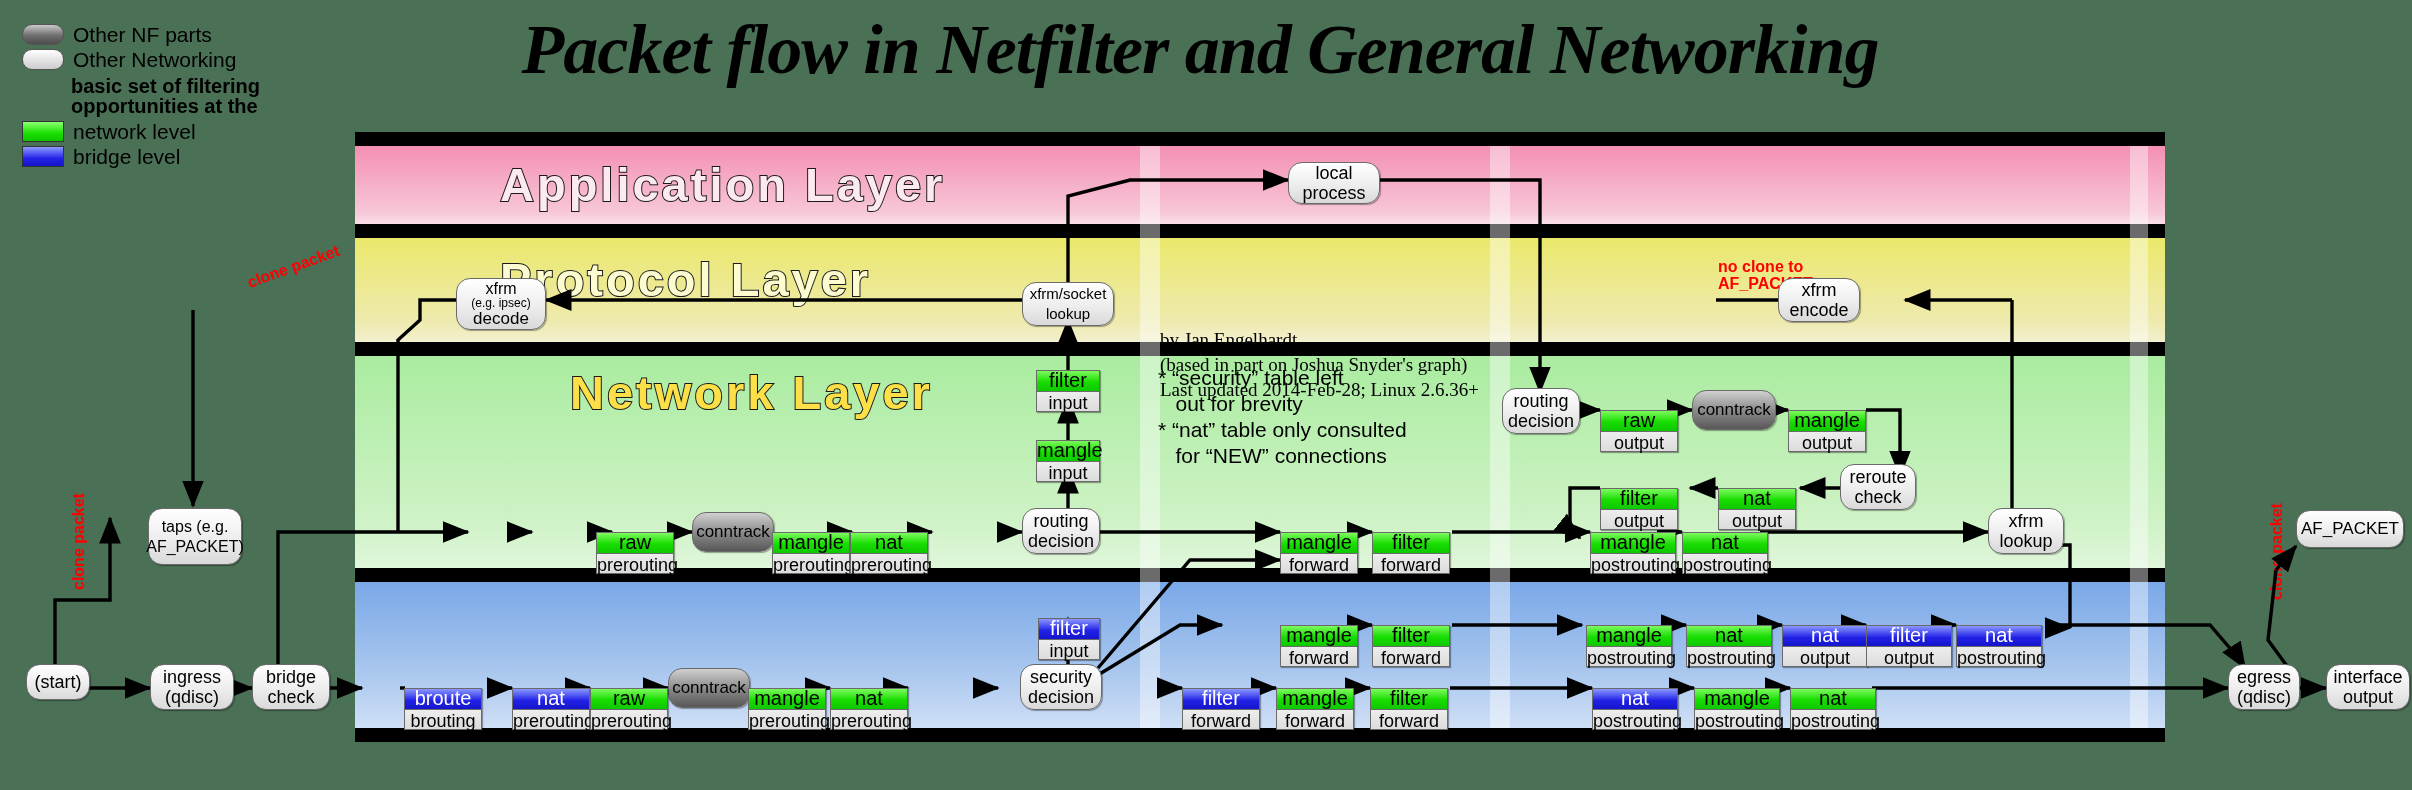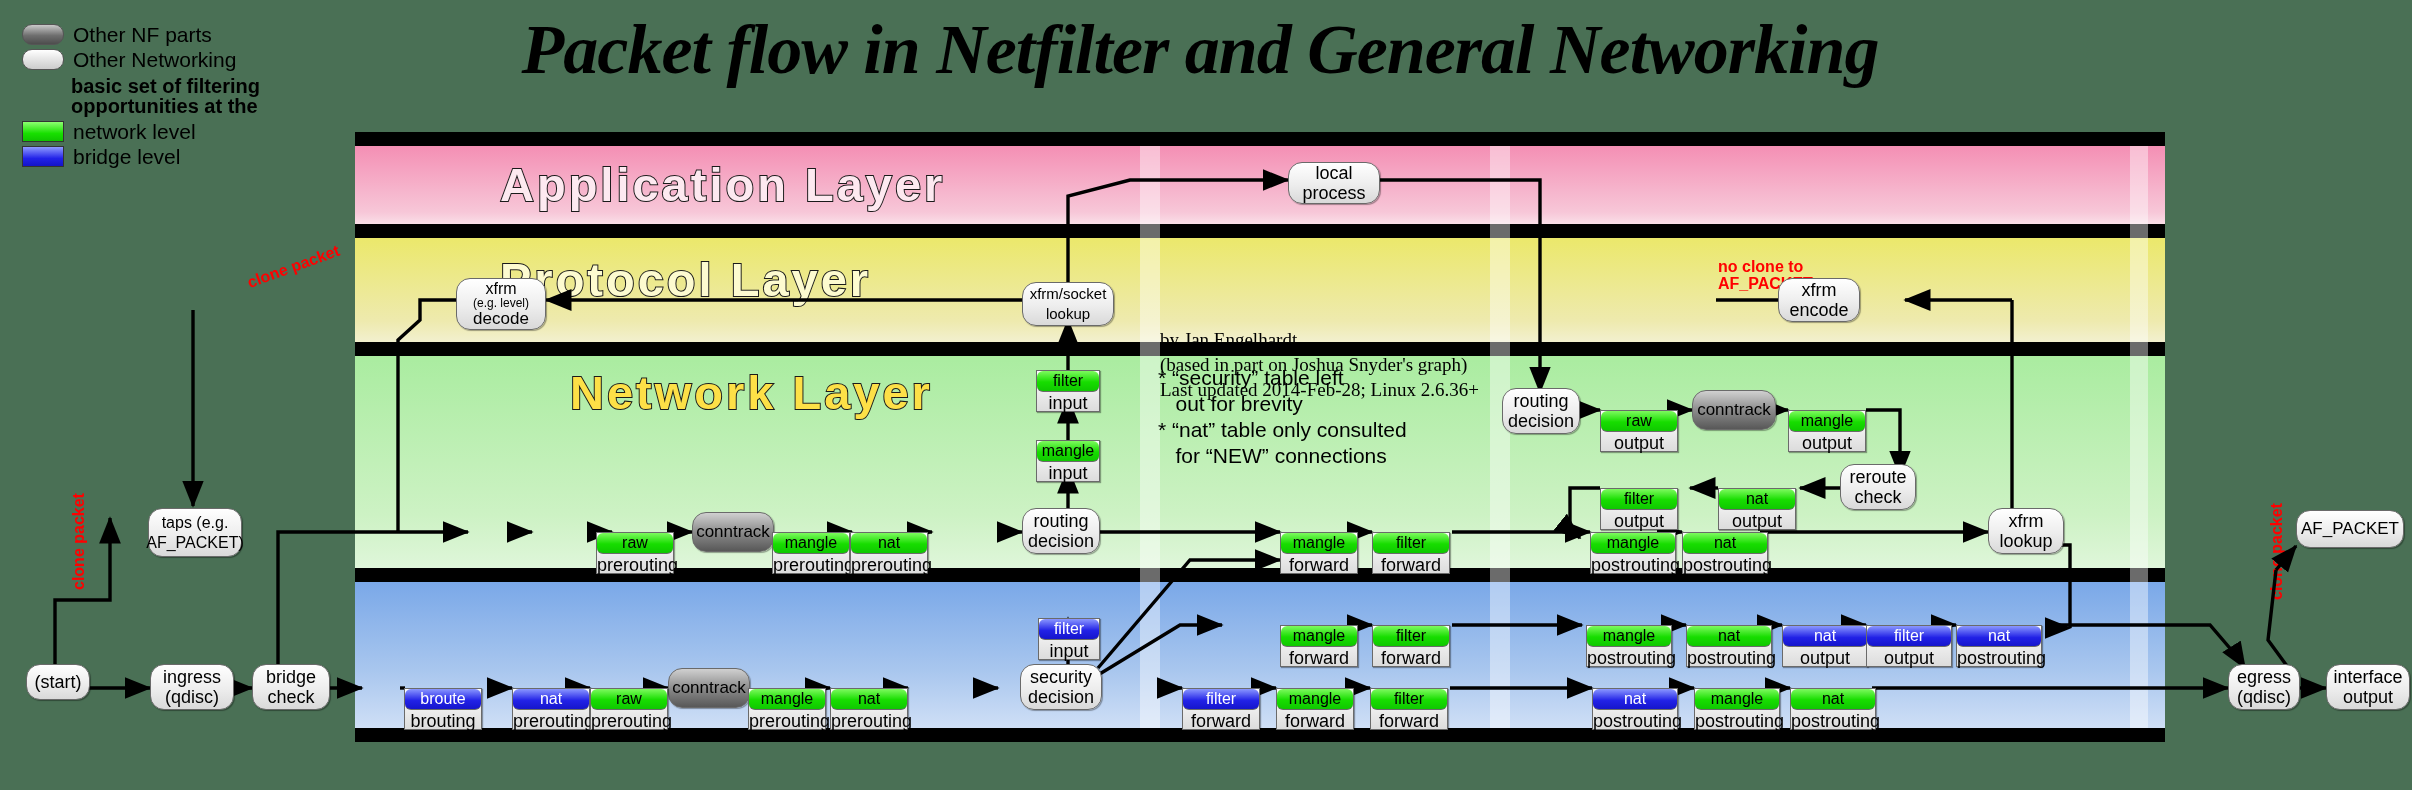--- a/index.html
+++ b/index.html
@@ -47,22 +47,22 @@
   
   .credit{position:absolute;font-family:"Liberation Serif",serif;font-size:19px;
           line-height:25px;color:#000;white-space:pre;margin-top:45px;}
   .tablenote{position:absolute;font-size:21px;line-height:26px;color:#000;white-space:pre;}
   .redlabel{position:absolute;color:#ff0000;font-size:16px;font-weight:bold;line-height:18px;}
 
   
   .chainbox{position:absolute;box-sizing:border-box;border:1px solid #6a6a6a;
             background:linear-gradient(180deg,#ffffff,#eeeeee 50%,#dcdcdc);
             box-shadow:1px 1px 1px rgba(0,0,0,.35);}
-  .chainbox .tbl{display:block;text-align:center;font-size:16px;line-height:19px;
-            height:20px;border-bottom:1px solid #6a6a6a;border-radius:6px;}
+  .chainbox .tbl{display:block;text-align:center;font-size:20px;line-height:19px;
+            height:20px;border-bottom:1px solid #6a6a6a;}
   .chainbox .hook{display:block;text-align:center;font-size:18px;line-height:22px;
             color:#000;}
   .tbl.green{background:linear-gradient(180deg,#7dfa5e,#17dd00 55%,#0fc800);color:#000;}
   .tbl.blue{background:linear-gradient(180deg,#8a97ff,#2121e6 58%,#1515cc);color:#fff;}
 
   .pill{position:absolute;box-sizing:border-box;border:1px solid #6a6a6a;
         border-radius:14px;text-align:center;color:#000;
         background:linear-gradient(180deg,#ffffff,#ededed 55%,#d9d9d9);
         box-shadow:1px 1px 1px rgba(0,0,0,.35);
         display:flex;flex-direction:column;align-items:center;justify-content:center;
@@ -274,30 +274,30 @@
     <span>process</span>
   </div>
 
   <div class="pill" style="left:1022px;top:282px;width:92px;height:44px;font-size:15px;">
     <span>xfrm/socket</span>
     <span>lookup</span>
   </div>
 
   <div class="pill" style="left:456px;top:278px;width:90px;height:52px;">
     <span style="font-size:16px;line-height:17px">xfrm</span>
-    <span class="sub">(e.g. level)</span>
+    <span class="sub">(e.g. ipsec)</span>
     <span style="font-size:17px;line-height:18px">decode</span>
   </div>
 
   <div class="pill" style="left:1778px;top:278px;width:82px;height:44px;">
     <span>xfrm</span>
     <span>encode</span>
   </div>
 
-  <div class="pill" style="left:148px;top:508px;width:94px;height:49px;font-size:16px;">
+  <div class="pill" style="left:148px;top:508px;width:94px;height:57px;font-size:16px;">
     <span>taps (e.g.</span>
     <span>AF_PACKET)</span>
   </div>
 
   <div class="pill" style="left:26px;top:664px;width:64px;height:36px;">
     <span>(start)</span>
   </div>
   <div class="pill" style="left:150px;top:664px;width:84px;height:46px;">
     <span>ingress</span>
     <span>(qdisc)</span>

